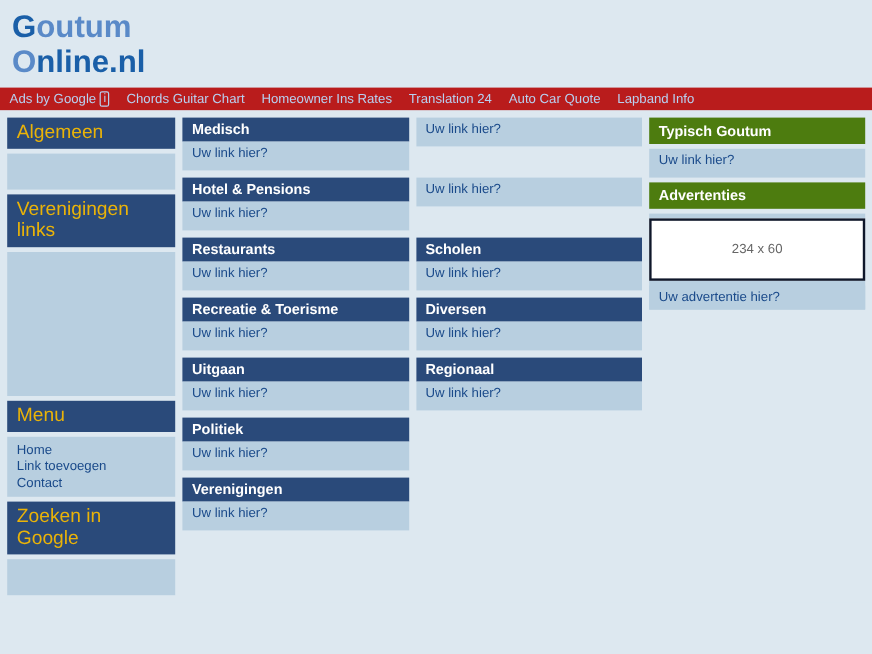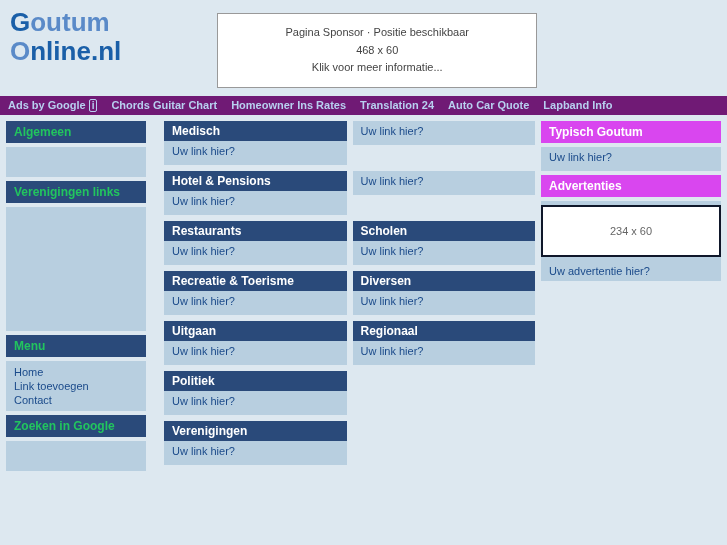--- a/index.html
+++ b/index.html
@@ -1,68 +1,63 @@
 <!DOCTYPE html>
 <html><head>
   <meta charset="utf-8">
   <style>
     * { margin: 0; padding: 0; box-sizing: border-box; }
     body { font-family: Arial, Helvetica, sans-serif; font-size: 12px; background: #dde8f0; color: #333; }
 
     
-    #header { display: flex; align-items: flex-start; padding: 8px 10px; background: #dde8f0; gap: 16px; }
+    #header { display: flex; align-items: flex-start; padding: 8px 10px; background: #dde8f0; gap: 4px; }
     #logo { line-height: 1.1; }
     #logo .logo-line1 { font-size: 26px; font-weight: bold; color: #1a5fa8; }
     #logo .logo-line1 span.g { color: #1a5fa8; }
     #logo .logo-line2 { font-size: 26px; font-weight: bold; color: #1a5fa8; }
     #sponsor-box { border: 1px solid #999; padding: 10px 20px; text-align: center; background: #fff; min-width: 320px; font-size: 11px; color: #444; line-height: 1.6; margin-left: 80px; margin-top: 5px; }
 
     
-    #adbar { background: #701a75; padding: 3px 8px; display: flex; align-items: center; gap: 14px; font-size: 11px; font-weight: bold; }
+    #adbar { background: #b91c1c; padding: 3px 8px; display: flex; align-items: center; gap: 14px; font-size: 11px; }
     #adbar a { color: #b8d0f0; text-decoration: none; }
     .ads-by-google { color: #b8d0f0; display: flex; align-items: center; gap: 3px; }
     .ads-icon { font-size: 10px; border: 1px solid #b8d0f0; padding: 0 2px; border-radius: 2px; }
 
     
     #main-layout { display: flex; gap: 0; padding: 6px; background: #dde8f0; }
 
     
     #left-sidebar { width: 140px; min-width: 140px; display: flex; flex-direction: column; gap: 4px; }
-    .sidebar-section-title { background: #2a4a7a; color: #22c55e; font-weight: bold; padding: 4px 8px; font-size: 12px; }
+    .sidebar-section-title { background: #2a4a7a; color: #eab308; font-weight: normal; padding: 4px 8px; font-size: 16px; }
     .sidebar-section-body { background: #b8cfe0; padding: 4px 8px; font-size: 11px; min-height: 20px; }
     .sidebar-link { color: #1a4a8a; text-decoration: none; display: block; padding: 1px 0; }
     .sidebar-blank { background: #b8cfe0; flex: 1; min-height: 60px; }
 
     
     #center-content { flex: 1; margin: 0 6px; }
-    .cat-grid { display: grid; grid-template-columns: 1fr 1fr; gap: 0 6px; margin-left: 12px; }
+    .cat-grid { display: grid; grid-template-columns: 1fr 1fr; gap: 0 6px; }
     .cat-block { margin-bottom: 6px; }
     .cat-header { background: #2a4a7a; color: #fff; font-weight: bold; padding: 3px 8px; font-size: 12px; }
     .cat-body { background: #b8cfe0; padding: 4px 8px; font-size: 11px; min-height: 24px; }
     .cat-link { color: #1a4a8a; text-decoration: none; }
 
     
     #right-sidebar { width: 180px; min-width: 180px; display: flex; flex-direction: column; gap: 4px; }
-    .right-section-title { background: #d946ef; color: #fff; font-weight: bold; padding: 4px 8px; font-size: 12px; }
+    .right-section-title { background: #4d7c0f; color: #fff; font-weight: bold; padding: 4px 8px; font-size: 12px; }
     .right-section-body { background: #b8cfe0; padding: 4px 8px; font-size: 11px; min-height: 24px; }
     .ad-placeholder { border: 2px solid #0f172a; background: #fff; text-align: center; padding: 18px 10px; font-size: 11px; color: #666; margin: 4px 0; }
     .ad-link { color: #1a4a8a; text-decoration: none; font-size: 11px; }
   </style>
 </head>
 <body>
 
 <div id="header">
   <div id="logo">
     <div class="logo-line1"><span class="g">G</span><span style="color:#5a8ac8">outum</span></div>
     <div class="logo-line2"><span style="color:#5a8ac8">O</span><span style="color:#1a5fa8">nline.nl</span></div>
-  </div>
-  <div id="sponsor-box">
-    <div>Pagina Sponsor · Positie beschikbaar</div>
-    <div>468 x 60</div>
-    <div>Klik voor meer informatie...</div>
   </div>
 </div>
 
 <div id="adbar">
   <span class="ads-by-google">
     <span>Ads by Google</span>
     <span class="ads-icon">i</span>
   </span>
   <a href="#">Chords Guitar Chart</a>
   <a href="#">Homeowner Ins Rates</a>

